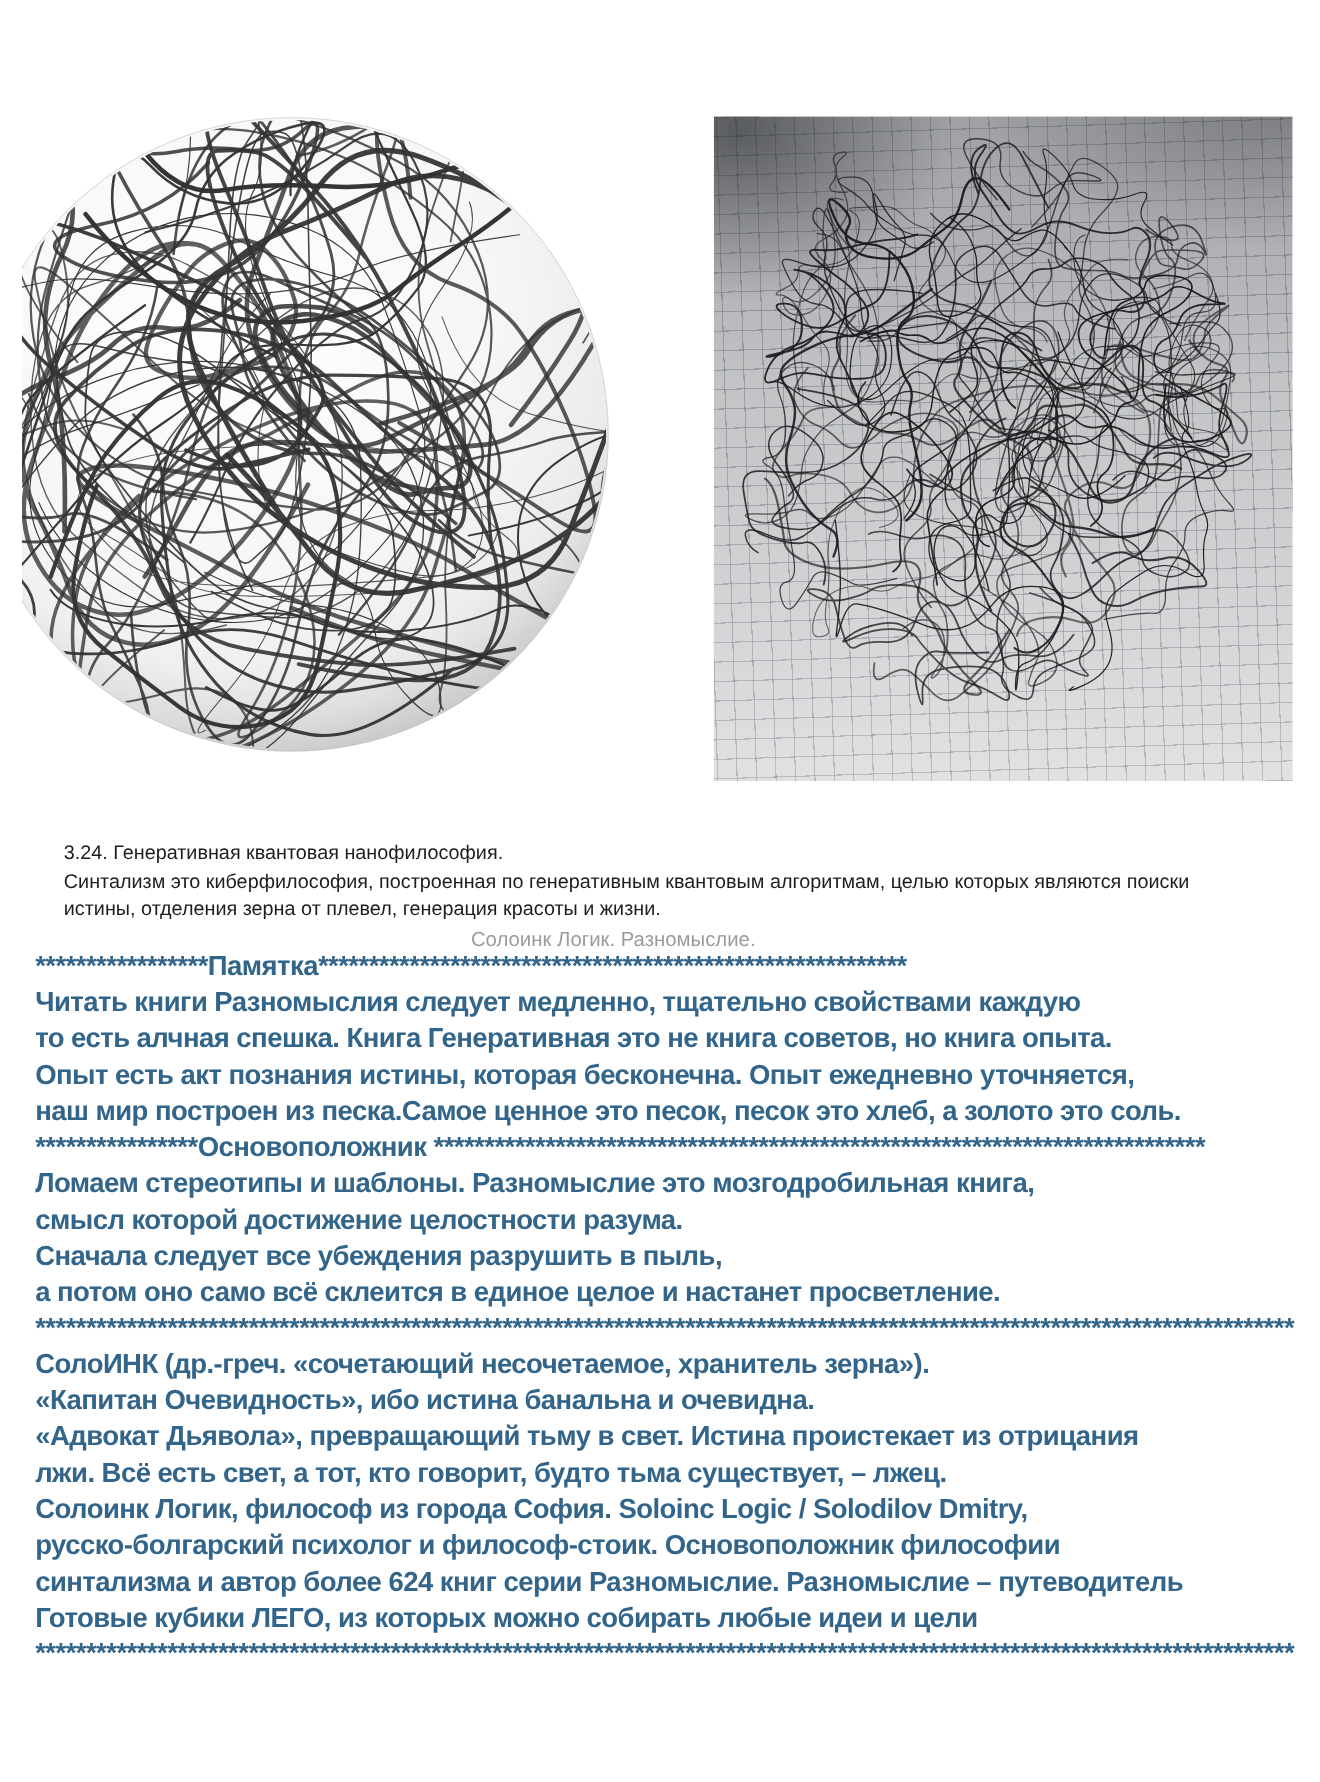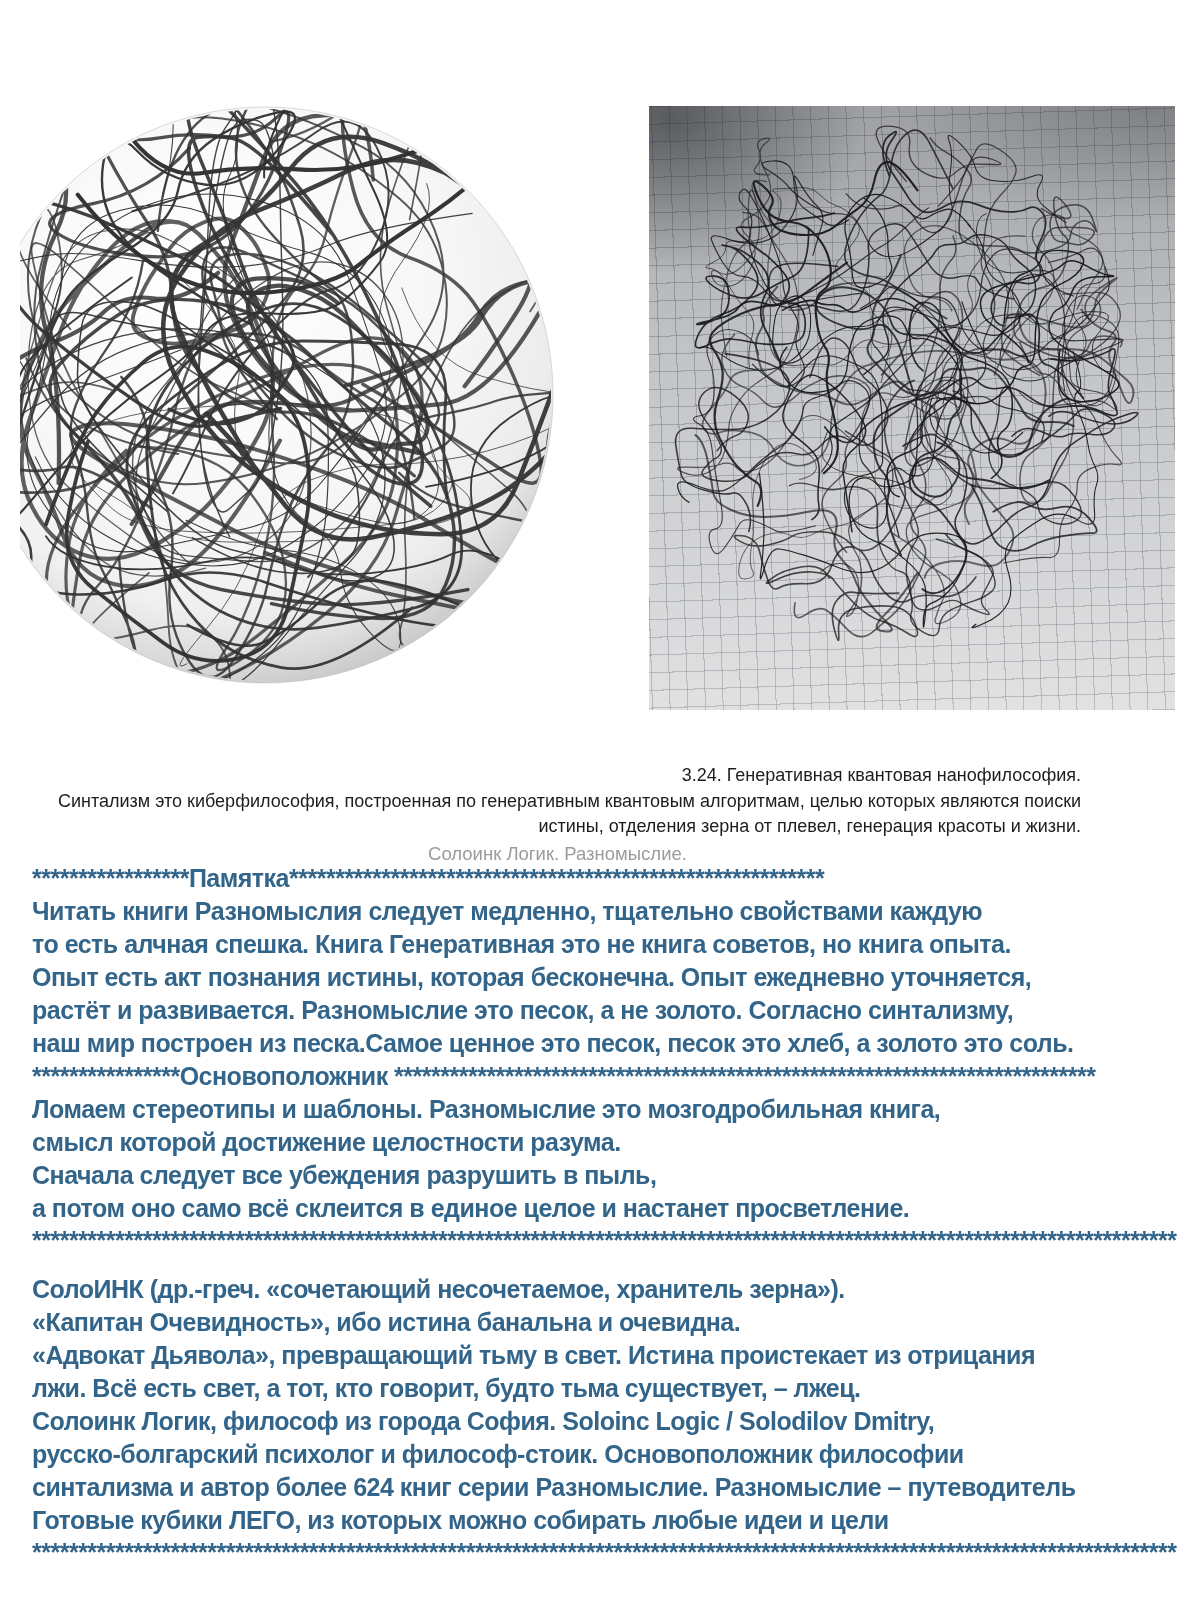--- a/index.html
+++ b/index.html
@@ -16,32 +16,32 @@
        linear-gradient(180deg,#bfc0c3 0%,#c8c9cb 40%,#d2d3d5 75%,#dbdbdc 100%);
      transform:rotate(-1.8deg) scale(1.04);}
   .vignette{position:absolute;inset:0;
      background:
        radial-gradient(ellipse 300px 240px at 4% 2%, rgba(30,33,38,0.55), rgba(30,33,38,0) 65%),
        radial-gradient(ellipse 420px 200px at 95% 0%, rgba(50,53,58,0.30), rgba(50,53,58,0) 60%),
        linear-gradient(180deg, rgba(58,60,65,0.25) 0%, rgba(120,122,126,0.08) 40%, rgba(255,255,255,0.22) 100%);}
   .nb-svg{position:absolute;left:0;top:0;}
 
   
-  .article{position:absolute;left:58px;top:763px;color:#1d1d1d;font-size:18px;line-height:25.5px;text-align:right;}
+  .article{position:absolute;left:58px;top:763px;color:#1d1d1d;font-size:18px;line-height:25.5px;}
   .a-line{white-space:nowrap;}
 
   .attribution{position:absolute;left:20px;top:842px;width:1075px;text-align:center;
      color:#9b9b9b;font-size:18.5px;line-height:24px;white-space:nowrap;}
 
   
   .blue{position:absolute;left:32px;top:862px;width:1167px;color:#33658a;
      font-weight:bold;font-size:25px;line-height:33px;letter-spacing:-0.5px;}
   .b-line{white-space:nowrap;overflow:hidden;width:1167px;}
   .sep{line-height:30px;}
-  .about{margin-top:18px;}
+  .about{margin-top:2px;}
 </style>
 </head>
 <body>
 
 <div class="page">
 
   <svg class="sphere-svg" width="585" height="610" viewBox="0 0 585 610">
     <defs>
       <radialGradient id="ballGrad" cx="40%" cy="32%" r="78%">
         <stop offset="0%" stop-color="#ffffff"></stop>
@@ -190,21 +190,20 @@
     <div class="a-line">истины, отделения зерна от плевел, генерация красоты и жизни.</div>
   </div>
 
   <div class="attribution">Солоинк Логик. Разномыслие.</div>
 
   <div class="blue">
     <div class="b-line">*****************Памятка**********************************************************</div>
     <div class="b-line">Читать книги Разномыслия следует медленно, тщательно свойствами каждую</div>
     <div class="b-line">то есть алчная спешка. Книга Генеративная это не книга советов, но книга опыта.</div>
     <div class="b-line">Опыт есть акт познания истины, которая бесконечна. Опыт ежедневно уточняется,</div>
-    <div class="b-line">растёт и развивается. Разномыслие это песок, а не золото. Согласно синтализму,</div>
     <div class="b-line">наш мир построен из песка.Самое ценное это песок, песок это хлеб, а золото это соль.</div>
     <div class="b-line">****************Основоположник ****************************************************************************</div>
     <div class="b-line">Ломаем стереотипы и шаблоны. Разномыслие это мозгодробильная книга,</div>
     <div class="b-line">смысл которой достижение целостности разума.</div>
     <div class="b-line">Сначала следует все убеждения разрушить в пыль,</div>
     <div class="b-line">а потом оно само всё склеится в единое целое и настанет просветление.</div>
     <div class="b-line sep">****************************************************************************************************************************</div>
     <div class="about">
       <div class="b-line">СолоИНК (др.-греч. «сочетающий несочетаемое, хранитель зерна»).</div>
       <div class="b-line">«Капитан Очевидность», ибо истина банальна и очевидна.</div>

